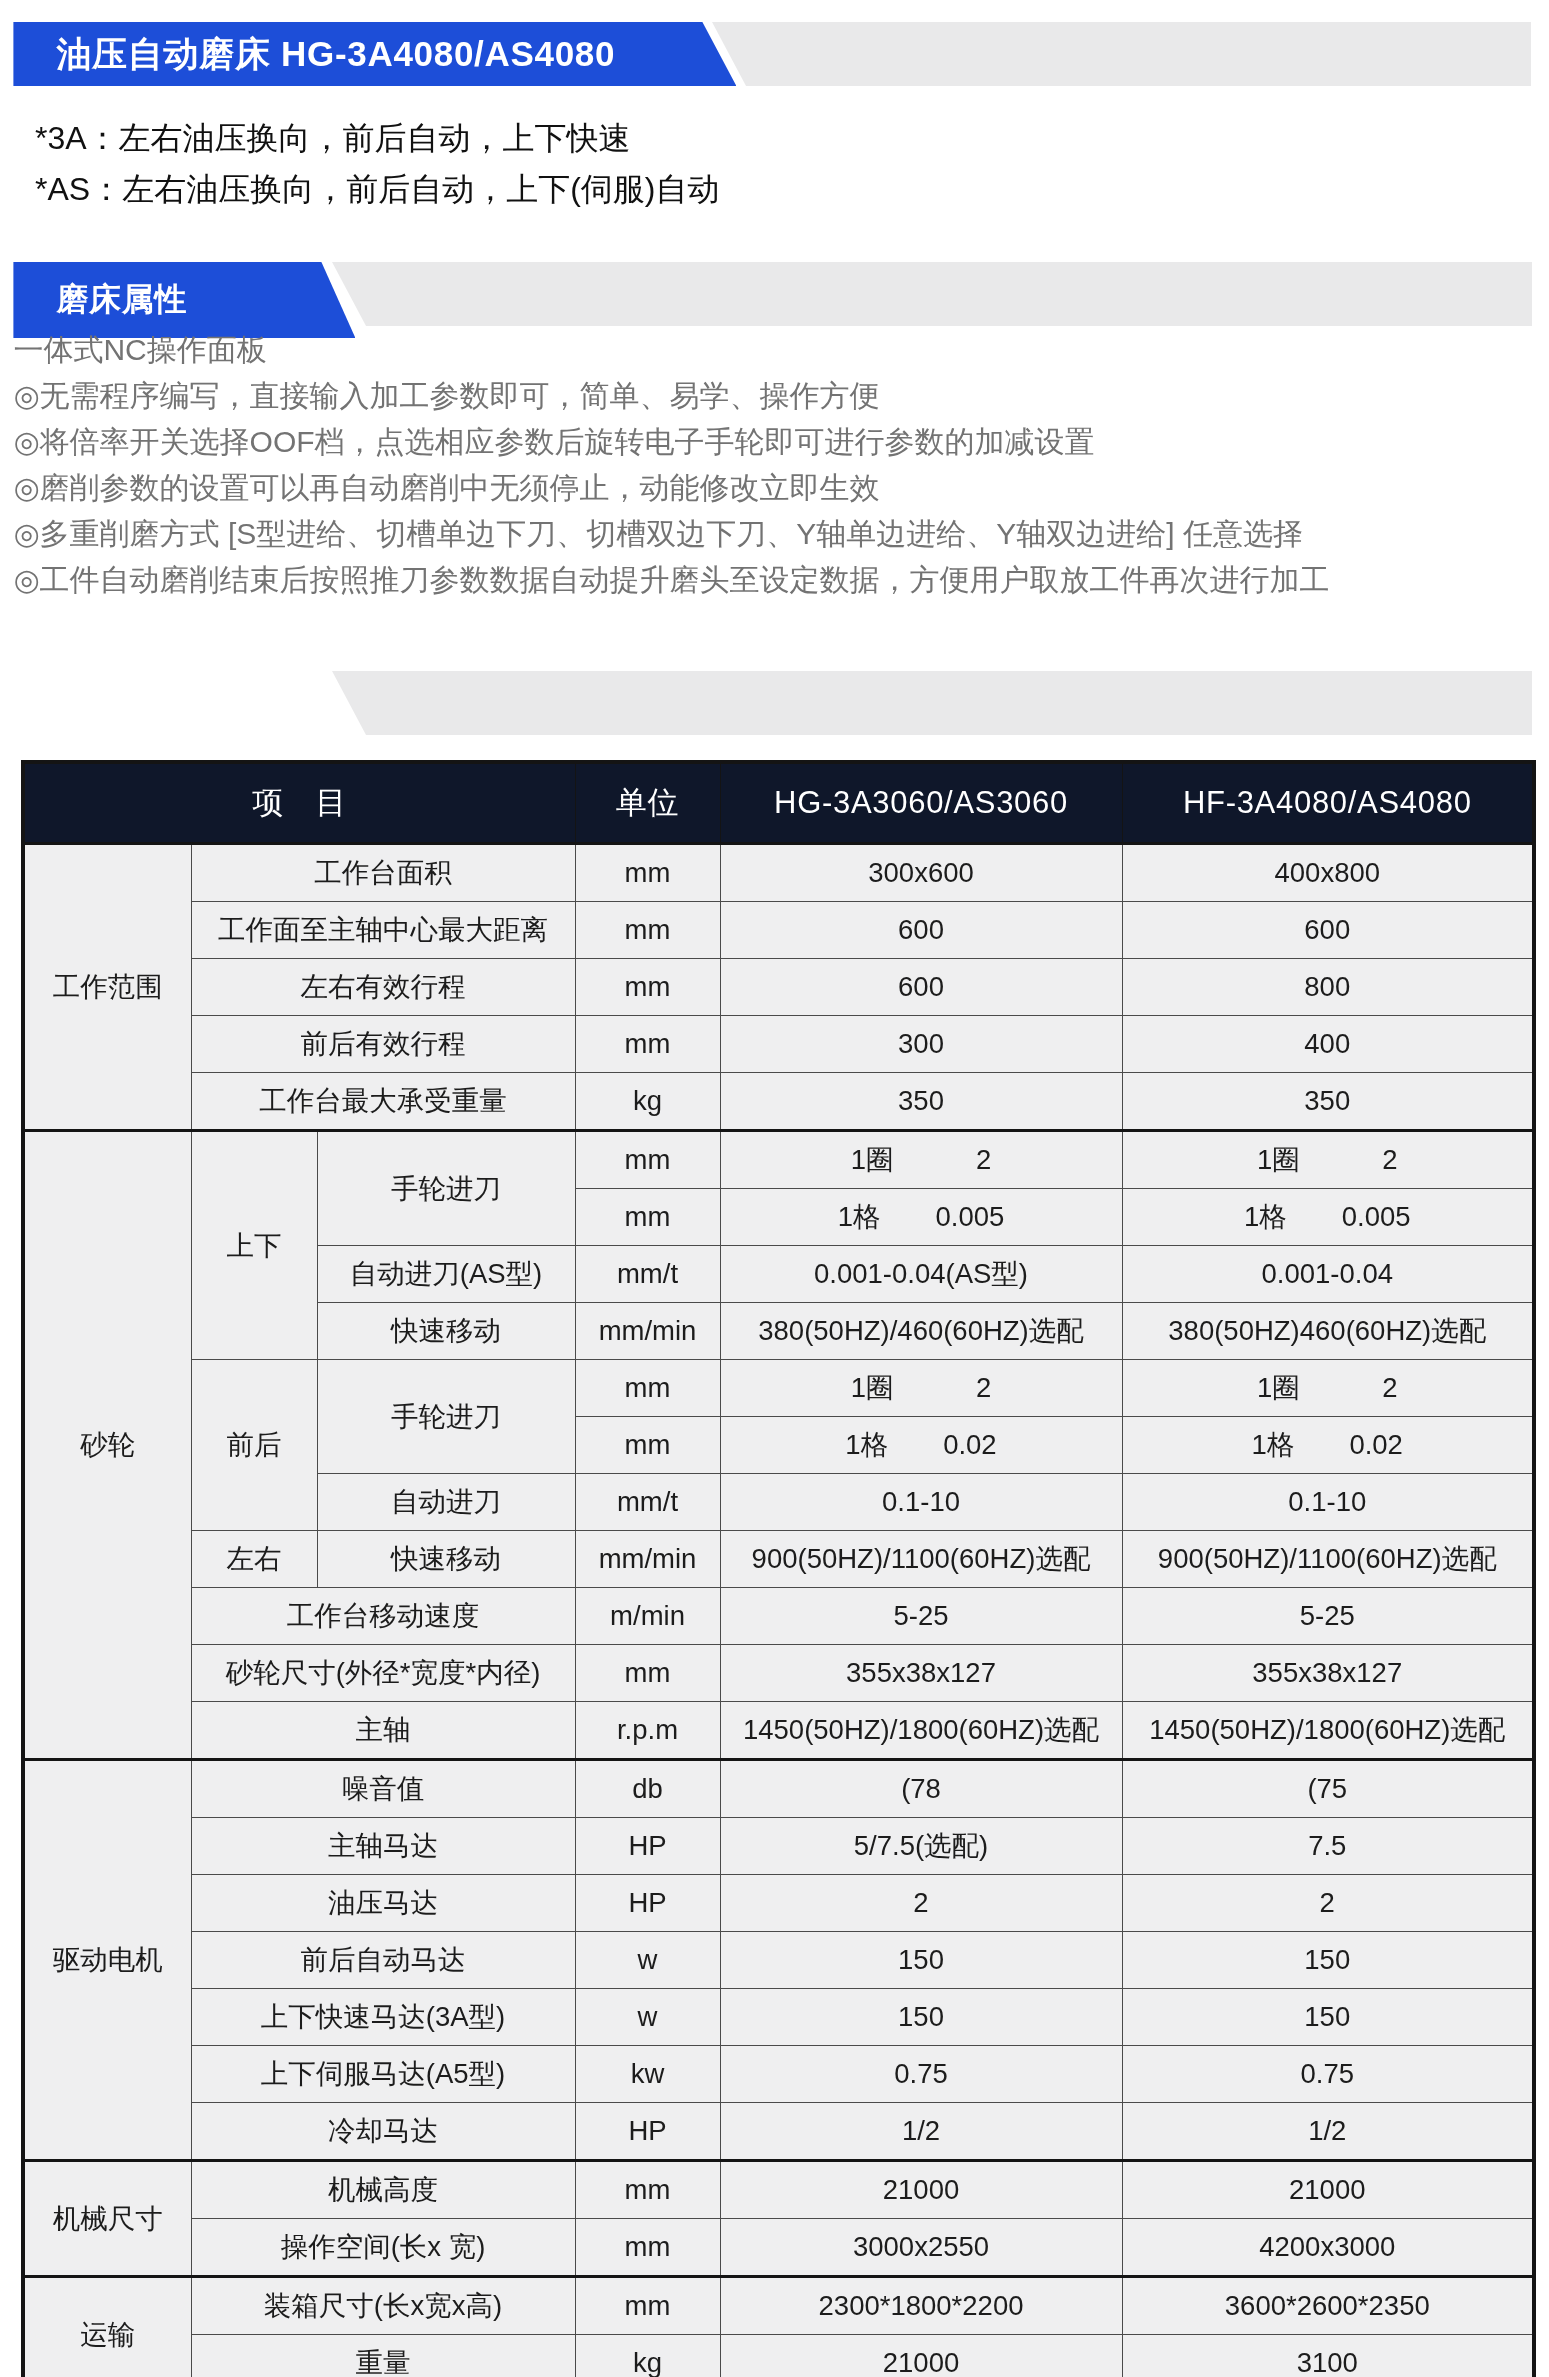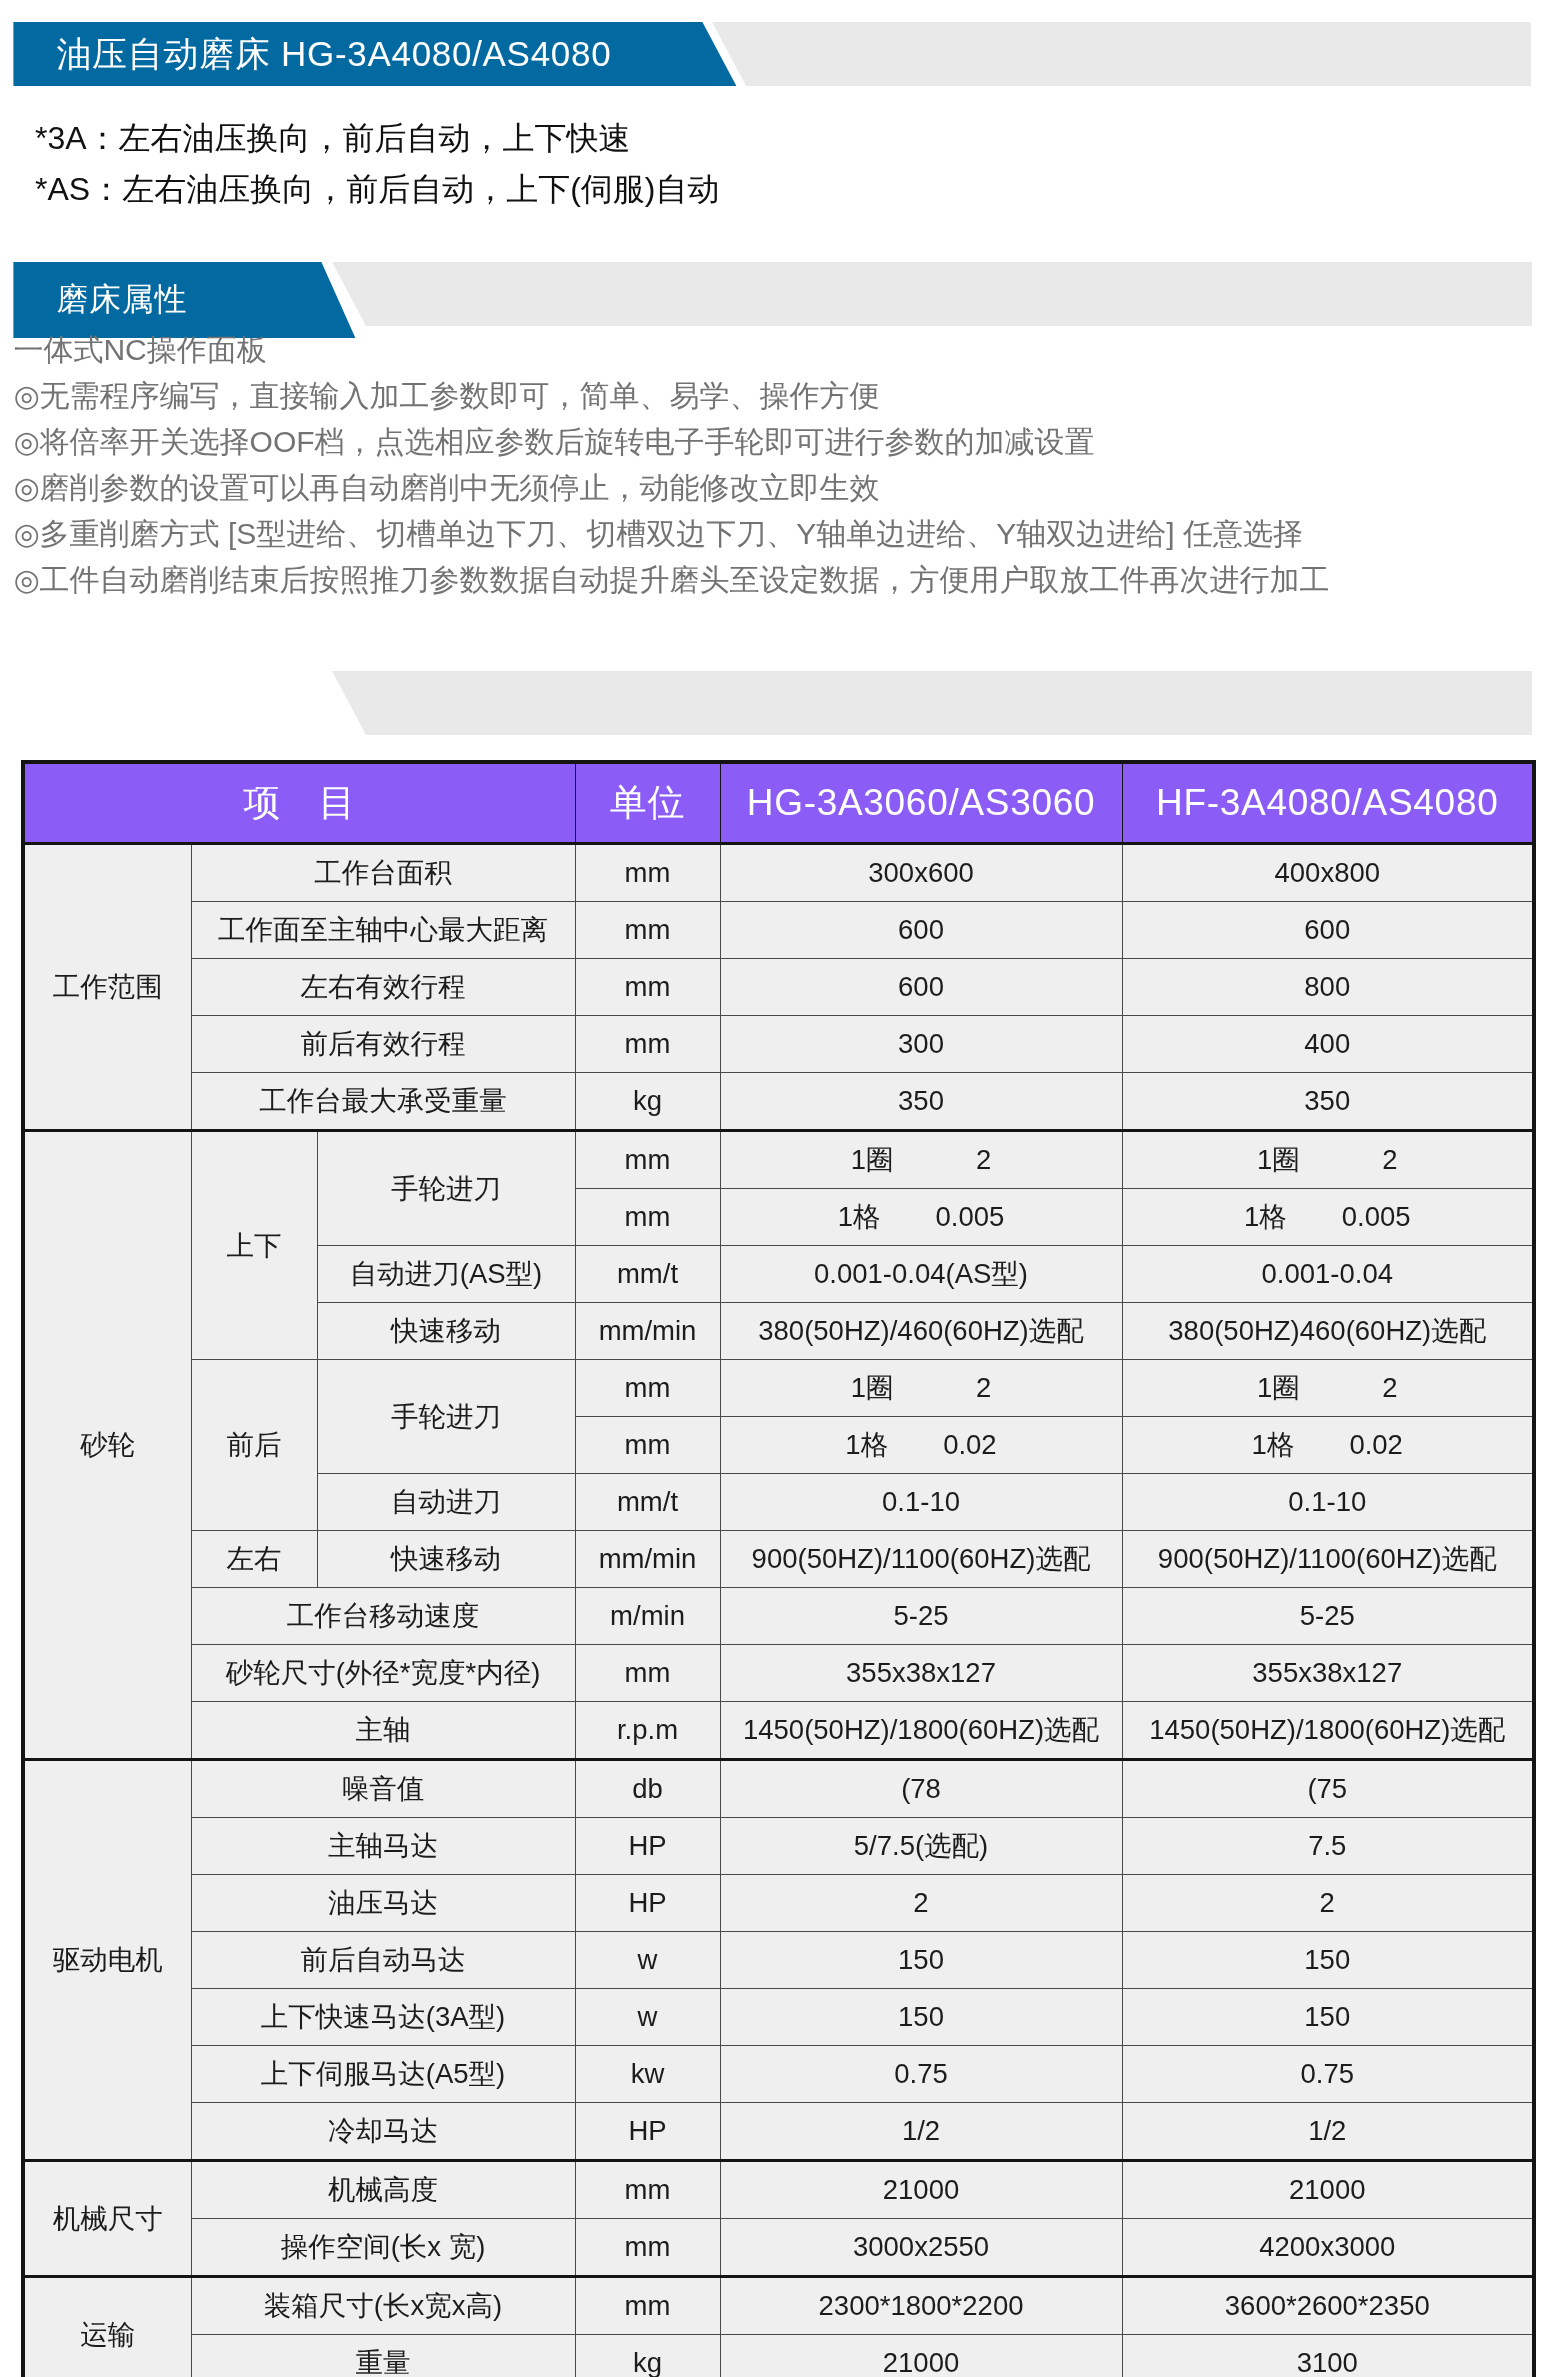--- a/index.html
+++ b/index.html
@@ -4,23 +4,23 @@
 <style>
   html,body{margin:0;padding:0;}
   body{
     width:1549px;height:2377px;background:#ffffff;position:relative;
     font-family:"Liberation Sans","DejaVu Sans",sans-serif;color:#1c1c1c;
   }
   .page{position:absolute;left:0;top:0;width:1549px;height:2377px;overflow:hidden;}
 
   
   .banner-blue{
-    position:absolute;background:#0369a1;color:#ffffff;
+    position:absolute;background:#1d4ed8;color:#ffffff;
     clip-path:polygon(0 0, calc(100% - 34px) 0, 100% 100%, 0 100%);
-    display:flex;align-items:center;font-weight:400;letter-spacing:0.7px;text-align:center;
+    display:flex;align-items:center;font-weight:700;letter-spacing:0.7px;text-align:center;
   }
   .banner-gray{
     position:absolute;background:#E9E9EA;
     clip-path:polygon(0 0, 100% 0, 100% 100%, 34px 100%);
   }
   .banner-title{left:13.4px;top:22px;width:723px;height:64px;font-size:35px;padding-left:43px;box-sizing:border-box;}
   .banner-title-tail{left:712px;top:22px;width:819px;height:64px;}
   .banner-props{left:13.4px;top:262px;width:342px;height:76px;font-size:32px;padding-left:43px;box-sizing:border-box;}
   .banner-props-tail{left:332px;top:262px;width:1200px;height:64px;}
   .banner-specs{left:13.4px;top:671px;width:342px;height:64px;font-size:32px;padding-left:43px;box-sizing:border-box;}
@@ -37,23 +37,23 @@
     border-collapse:collapse;table-layout:fixed;
     border:4.5px solid #141414;
   }
   table.specs td,table.specs th{
     border:1.5px solid #4a4a4a;background:#EFEFF0;
     text-align:center;vertical-align:middle;
     padding:0;font-size:27.5px;font-weight:400;color:#1c1c1c;
     white-space:nowrap;overflow:visible;
   }
   table.specs thead th{
-    background:#8b5cf6;color:#ffffff;height:78px;
+    background:#0f172a;color:#ffffff;height:78px;
     border-color:#141414;border-bottom:3.7px solid #141414;
-    font-size:37px;font-weight:500;letter-spacing:0.7px;
+    font-size:31px;font-weight:500;letter-spacing:0.7px;
   }
   table.specs tbody td{height:56px;}
   td.grp{font-size:30px;}
   td.sub{font-size:28px;}
   tr.gs td{border-top:3.7px solid #141414;}
 </style>
 </head>
 <body>
 
 <div class="page">

